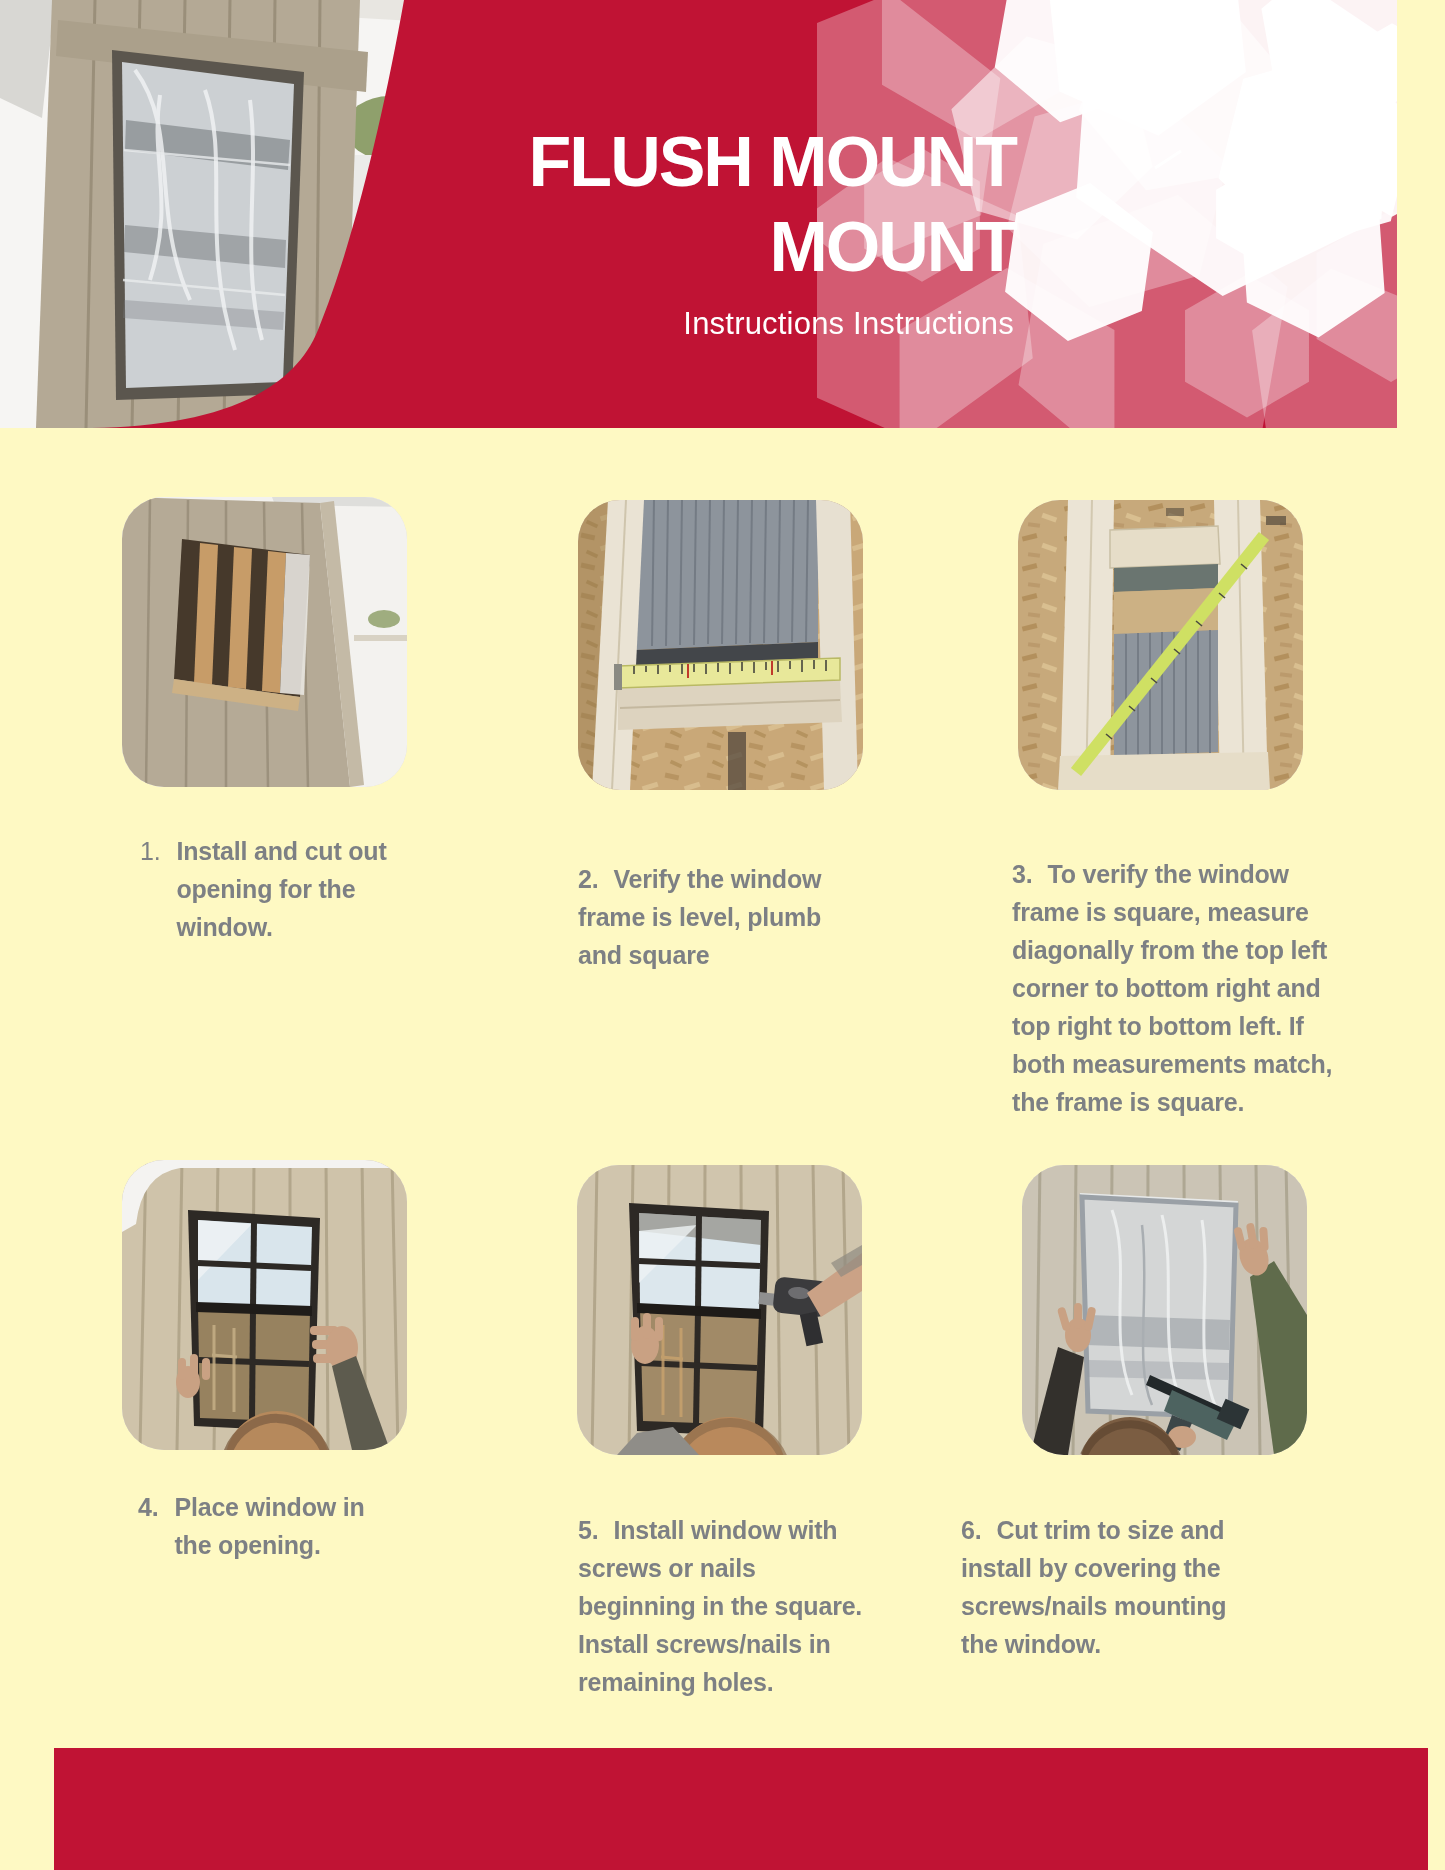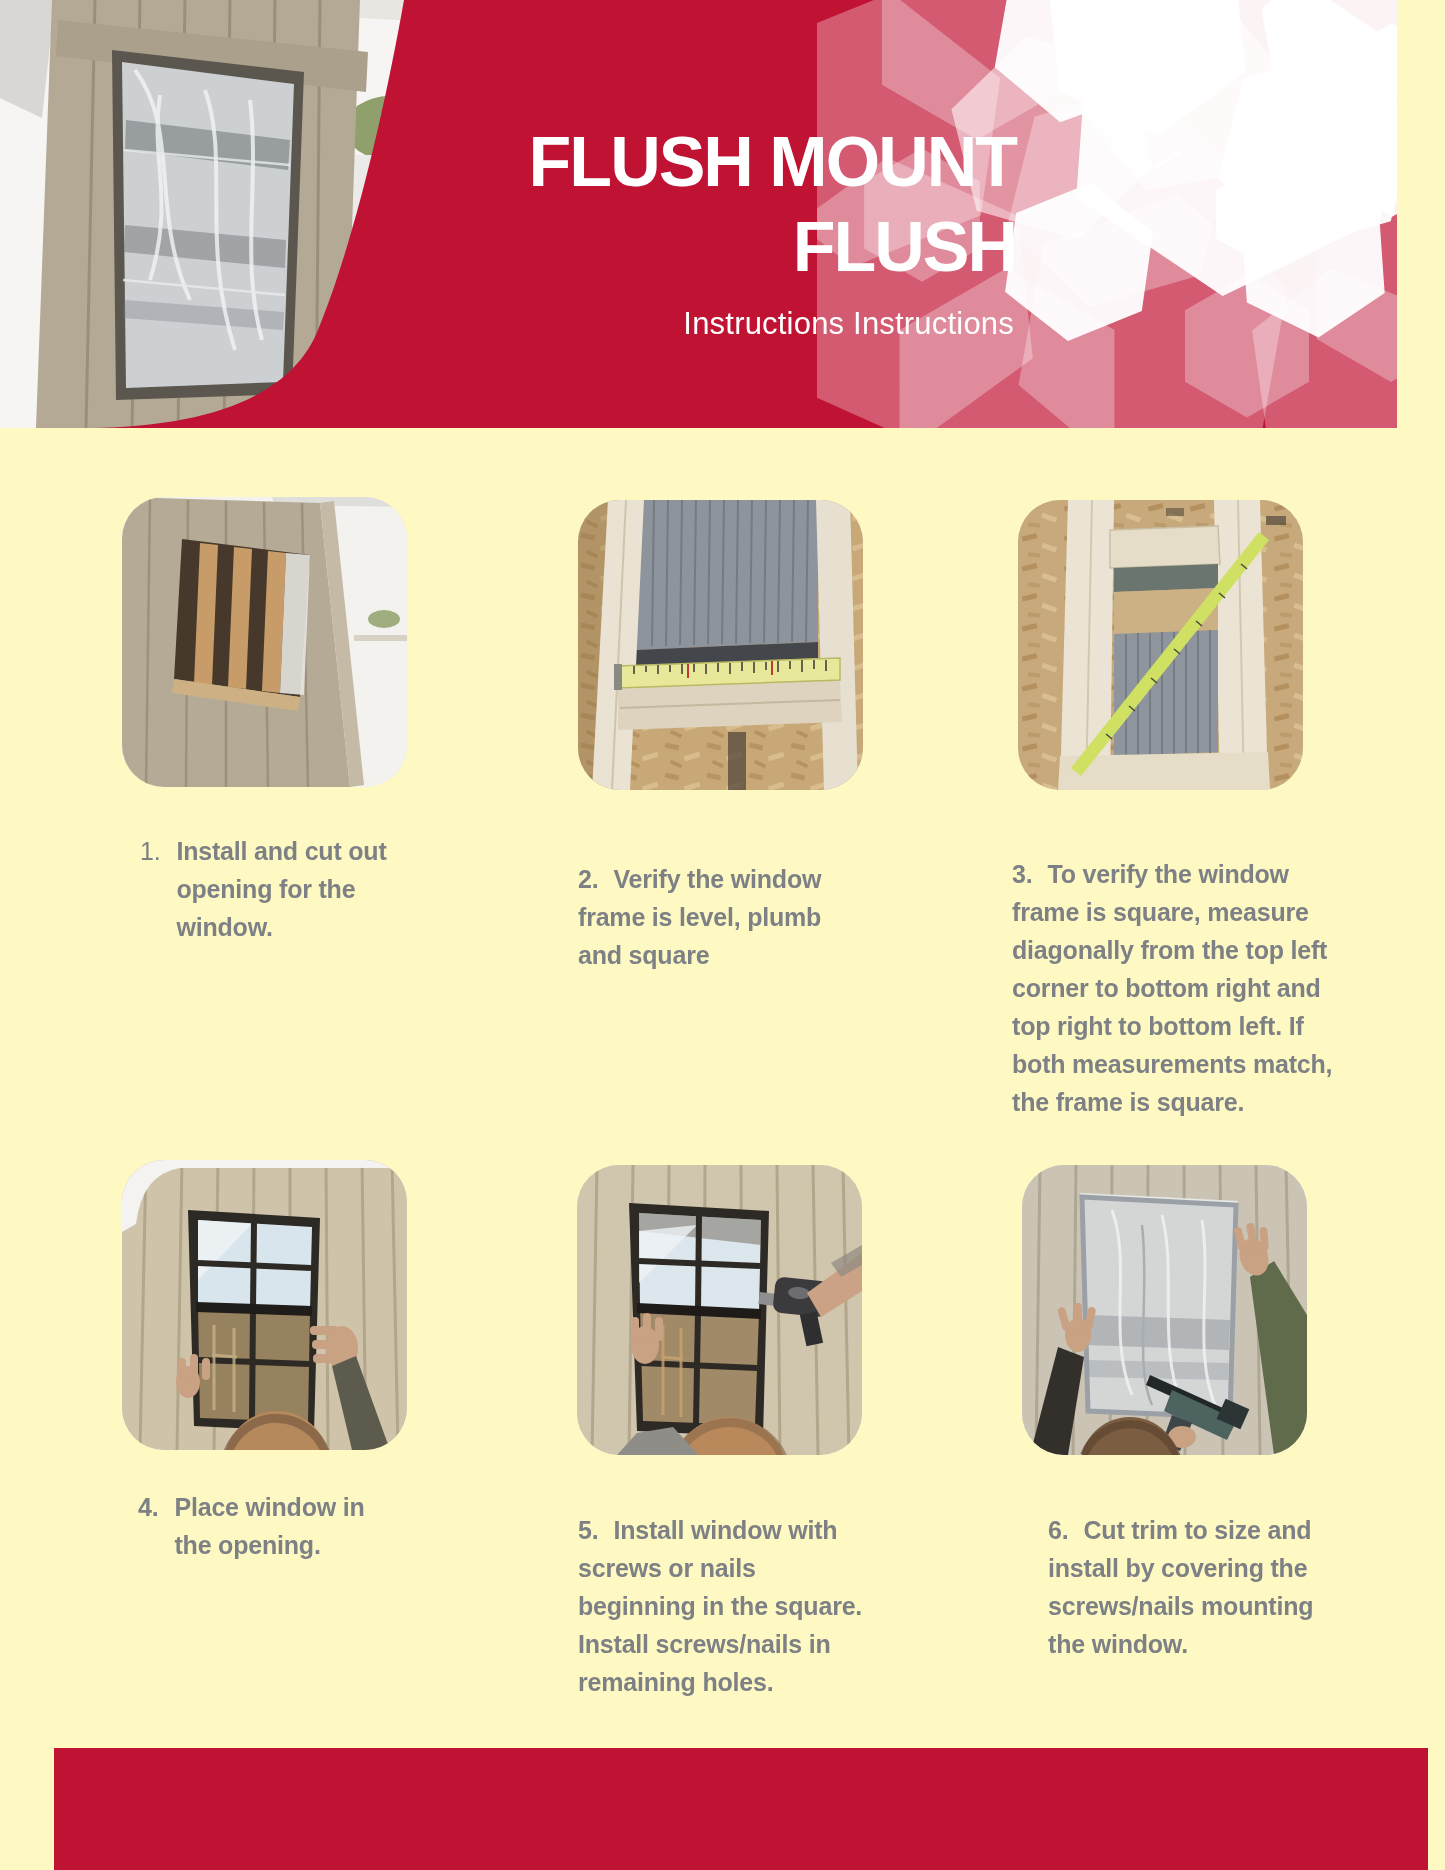--- a/index.html
+++ b/index.html
@@ -25,21 +25,21 @@
   .cap{position:absolute;color:#7d8084;font-weight:700;font-size:25px;line-height:38px;letter-spacing:-0.2px;}
   .cap .num{margin-right:15px;}
   .cap.hang{display:flex;}
   .hang .num{flex:0 0 auto;margin-right:16px;}
   .num-light{font-weight:400;}
   .c1{left:140px;top:832px;width:280px}.c1 .txt{width:218px}
   .c2{left:578px;top:835px;width:258px}
   .c3{left:1012px;top:830px;width:322px}
   .c4{left:138px;top:1488px;width:290px}.c4 .txt{width:208px}
   .c5{left:578px;top:1486px;width:294px}
-  .c6{left:1048px;top:1486px;width:278px}
+  .c6{left:961px;top:1486px;width:278px}
 
   
   .footer-bar{position:absolute;left:54px;top:1748px;width:1374px;height:122px;background:#c01334;}
 </style>
 </head>
 <body>
 
 <div class="page">
 
   <header class="header">
@@ -118,21 +118,21 @@
           <line x1="472" y1="151" x2="500" y2="168"></line>
           <line x1="418" y1="182" x2="436" y2="202"></line>
           <line x1="364" y1="151" x2="338" y2="168"></line>
         </g>
       </g>
     </svg>
 
     <div class="header-text">
       <div class="title">
         <div>FLUSH MOUNT</div>
-        <div>FLUSH</div>
+        <div>MOUNT</div>
       </div>
       <div class="subtitle">Instructions Instructions</div>
     </div>
   </header>
 
   <div class="photo p1">
     <svg width="285" height="290" viewBox="0 0 285 290">
       <rect width="285" height="290" fill="#f3f2ef"></rect>
       <polygon points="150,0 285,0 285,10 153,8" fill="#dededb"></polygon>
       <ellipse cx="262" cy="122" rx="16" ry="9" fill="#8a9b63" opacity="0.8"></ellipse>

